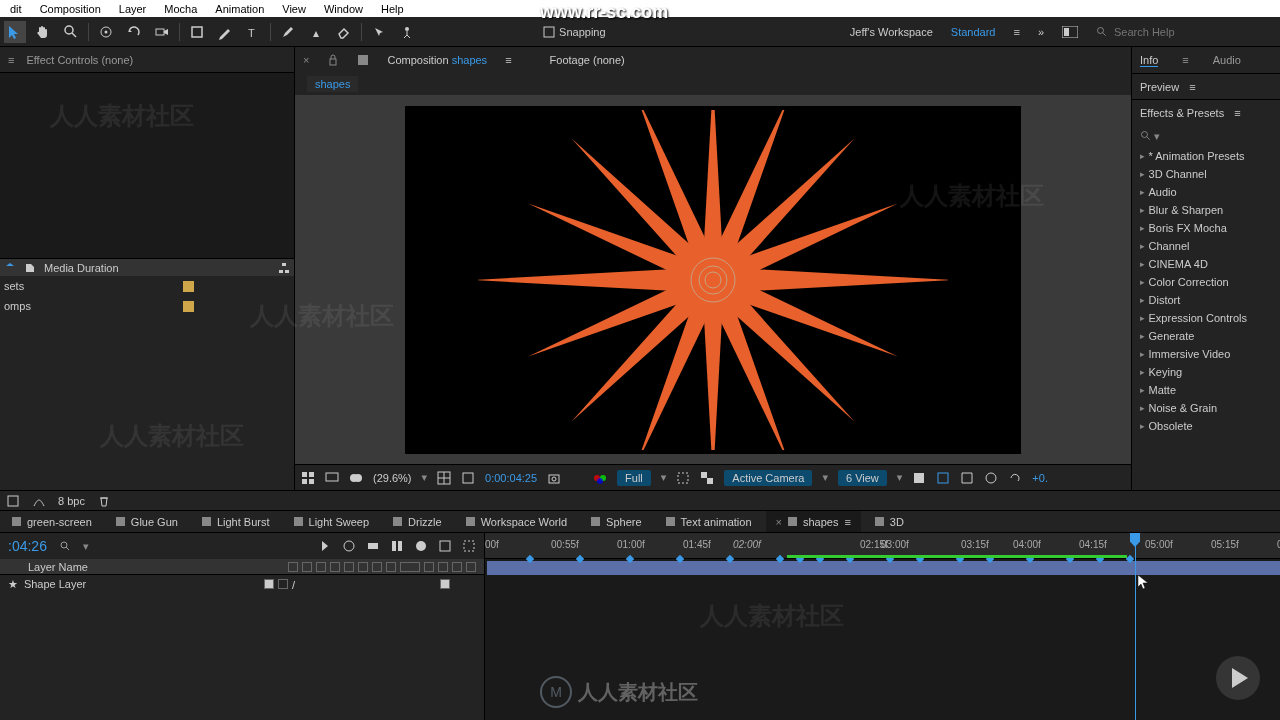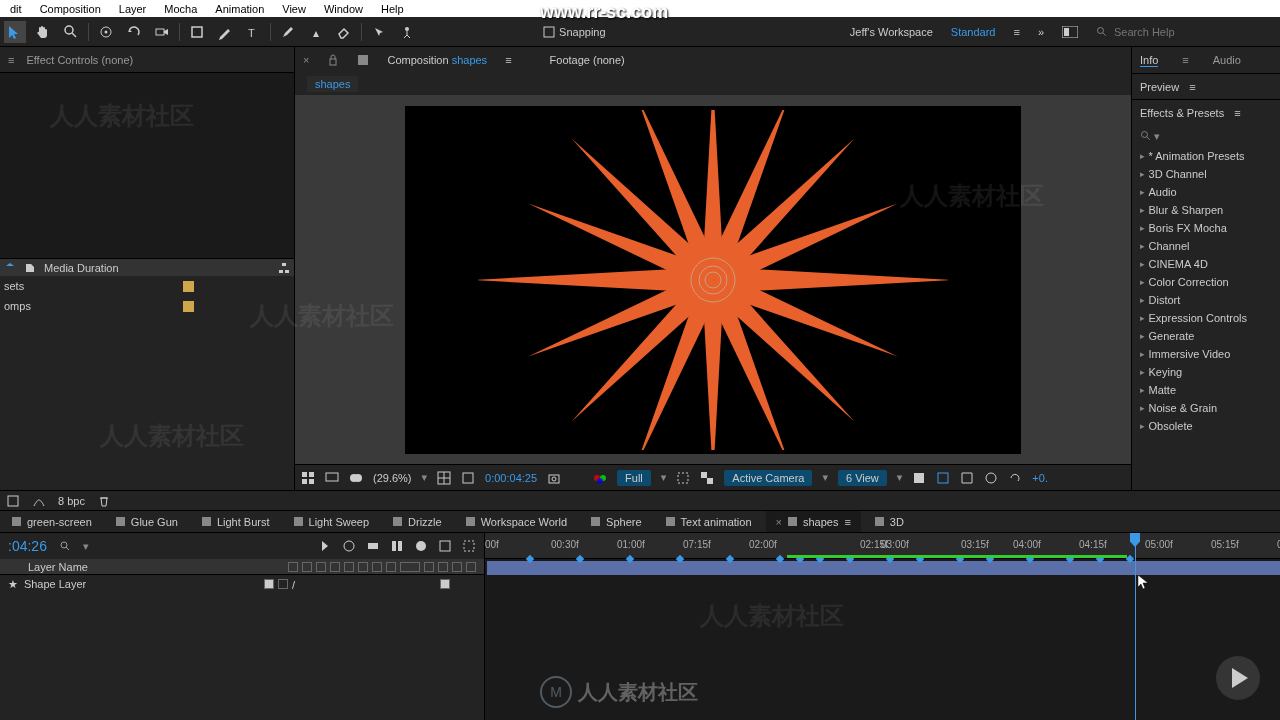--- a/index.html
+++ b/index.html
@@ -593,24 +593,24 @@
             <span style="border:none;color:#ccc">/</span>
           <span style="width:130px;border:none"></span>
           <span style="background:#ccc"></span>
           <span style="width:30px;border:none"></span>
         </div>
       </div>
     </div>
     <div class="tl-right">
       <div class="ruler" id="ruler">
           <span class="tick" style="left: 0px;">00f</span>
-          <span class="tick" style="left: 66px;">00:30f</span>
+          <span class="tick" style="left: 66px;">00:55f</span>
           <span class="tick" style="left: 132px;">01:00f</span>
-          <span class="tick" style="left: 198px;">07:15f</span>
-          <span class="tick" style="left: 264px;">02:00f</span>
+          <span class="tick" style="left: 198px;">01:45f</span>
+          <span class="tick" style="left: 248px; font-style: italic;">02:00f</span>
           <span class="tick" style="left: 330px; padding-left: 45px;">02:15f</span>
           <span class="tick" style="left: 396px;">03:00f</span>
           <span class="tick" style="left: 462px; padding-left: 14px;">03:15f</span>
           <span class="tick" style="left: 528px;">04:00f</span>
           <span class="tick" style="left: 594px;">04:15f</span>
           <span class="tick" style="left: 660px;">05:00f</span>
           <span class="tick" style="left: 726px;">05:15f</span>
           <span class="tick" style="left: 792px;">06</span>
         </div>
       <div class="tracks">

